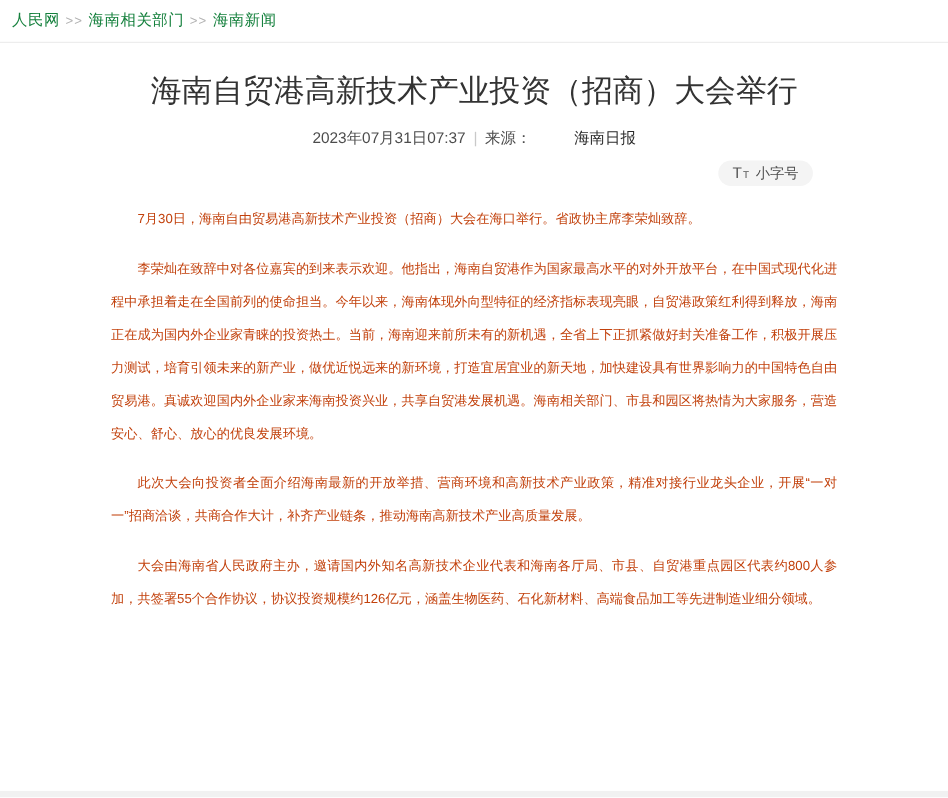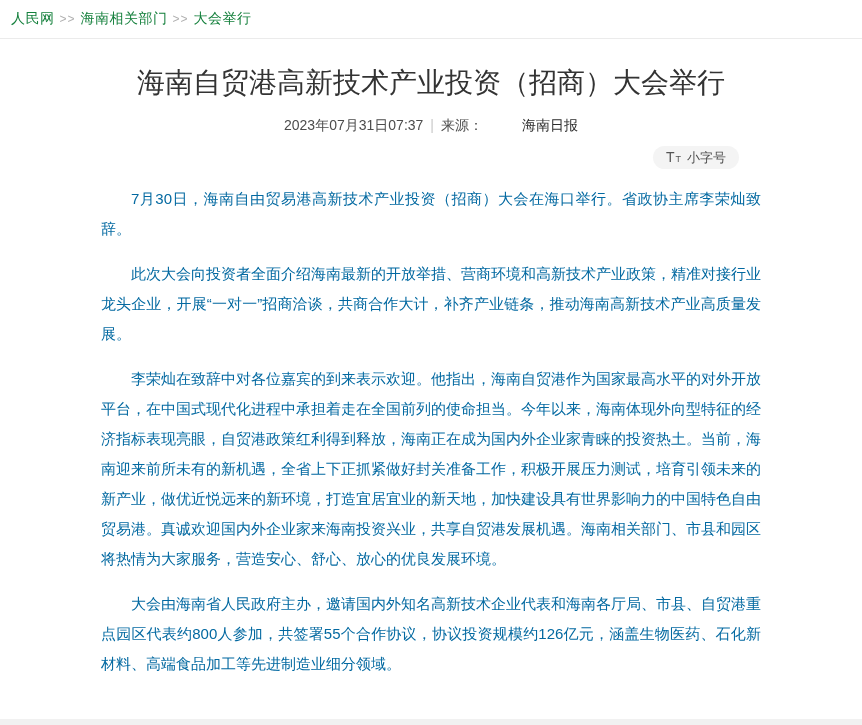--- a/index.html
+++ b/index.html
@@ -84,39 +84,39 @@
   .tt-icon { display: inline-flex; align-items: baseline; color: #555; }
   .tt-icon .tt-big { font-size: 14px; font-weight: 500; }
   .tt-icon .tt-small { font-size: 9px; font-weight: 500; margin-left: 1px; }
   .original-title {
     font-size: 15px;
     color: #222222;
     margin-top: 19px;
     line-height: 1.4;
   }
   .article-body p {
-    font-size: 15px;
-    color: #0369a1;
+    font-size: 12px;
+    color: #c2410c;
     line-height: 30px;
     text-indent: 2em;
     text-align: justify;
     margin: 15px 0;
   }
   .footer-strip {
     position: absolute;
     left: 0; right: 0; bottom: 0;
     height: 6px;
     background: #f1f1f1;
   }
 </style>
 </head>
 <body>
 
 <div class="breadcrumb">
-  <a>人民网</a><span class="sep">&gt;&gt;</span><a>海南相关部门</a><span class="sep">&gt;&gt;</span><a>大会举行</a>
+  <a>人民网</a><span class="sep">&gt;&gt;</span><a>海南相关部门</a><span class="sep">&gt;&gt;</span><a>海南新闻</a>
 </div>
 
 <div class="header-divider"></div>
 
 <div class="article">
 
   <h1 class="article-title">海南自贸港高新技术产业投资（招商）大会举行</h1>
 
 
   <div class="article-meta">
@@ -129,21 +129,21 @@
           <span class="tt-big">T</span>
           <span class="tt-small">T</span>
         </span>
       <span>小字号</span>
     </button>
   </div>
 
 
   <div class="article-body">
     <p>7月30日，海南自由贸易港高新技术产业投资（招商）大会在海口举行。省政协主席李荣灿致辞。</p>
+    <p>李荣灿在致辞中对各位嘉宾的到来表示欢迎。他指出，海南自贸港作为国家最高水平的对外开放平台，在中国式现代化进程中承担着走在全国前列的使命担当。今年以来，海南体现外向型特征的经济指标表现亮眼，自贸港政策红利得到释放，海南正在成为国内外企业家青睐的投资热土。当前，海南迎来前所未有的新机遇，全省上下正抓紧做好封关准备工作，积极开展压力测试，培育引领未来的新产业，做优近悦远来的新环境，打造宜居宜业的新天地，加快建设具有世界影响力的中国特色自由贸易港。真诚欢迎国内外企业家来海南投资兴业，共享自贸港发展机遇。海南相关部门、市县和园区将热情为大家服务，营造安心、舒心、放心的优良发展环境。</p>
     <p>此次大会向投资者全面介绍海南最新的开放举措、营商环境和高新技术产业政策，精准对接行业龙头企业，开展“一对一”招商洽谈，共商合作大计，补齐产业链条，推动海南高新技术产业高质量发展。</p>
-    <p>李荣灿在致辞中对各位嘉宾的到来表示欢迎。他指出，海南自贸港作为国家最高水平的对外开放平台，在中国式现代化进程中承担着走在全国前列的使命担当。今年以来，海南体现外向型特征的经济指标表现亮眼，自贸港政策红利得到释放，海南正在成为国内外企业家青睐的投资热土。当前，海南迎来前所未有的新机遇，全省上下正抓紧做好封关准备工作，积极开展压力测试，培育引领未来的新产业，做优近悦远来的新环境，打造宜居宜业的新天地，加快建设具有世界影响力的中国特色自由贸易港。真诚欢迎国内外企业家来海南投资兴业，共享自贸港发展机遇。海南相关部门、市县和园区将热情为大家服务，营造安心、舒心、放心的优良发展环境。</p>
     <p>大会由海南省人民政府主办，邀请国内外知名高新技术企业代表和海南各厅局、市县、自贸港重点园区代表约800人参加，共签署55个合作协议，协议投资规模约126亿元，涵盖生物医药、石化新材料、高端食品加工等先进制造业细分领域。</p>
 
   </div>
 
 </div>
 
 <div class="footer-strip"></div>
 
 </body></html>

